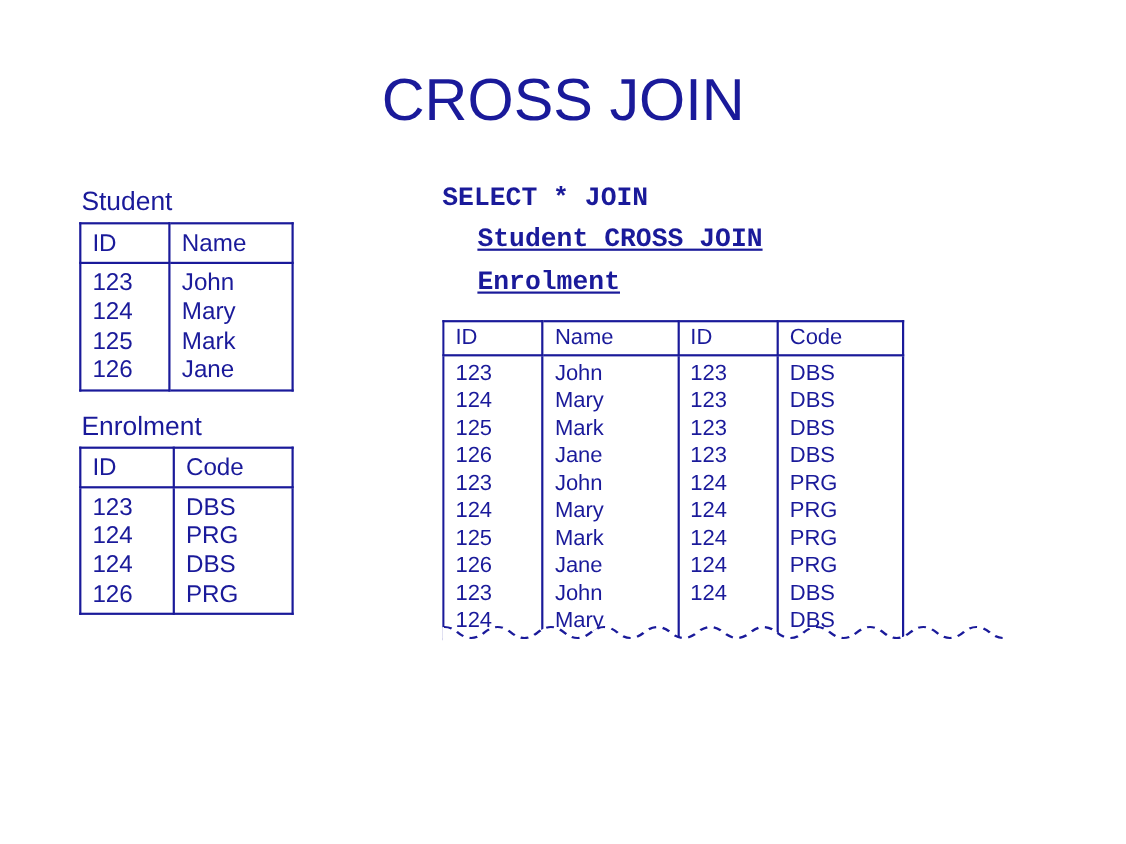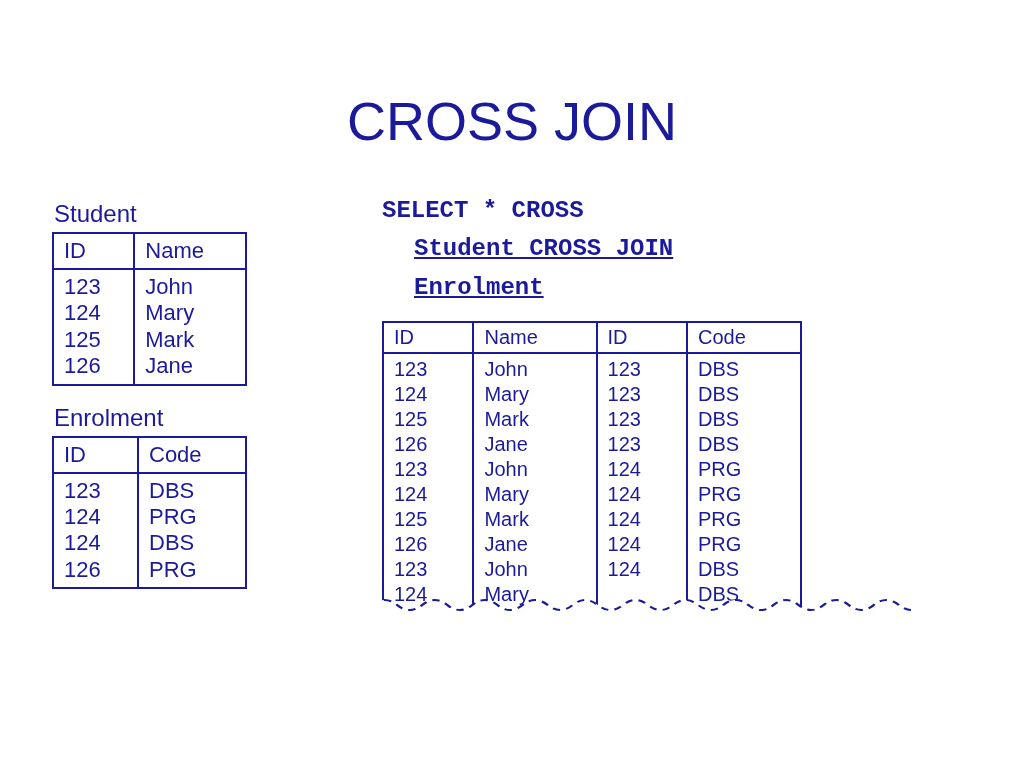--- a/index.html
+++ b/index.html
@@ -12,29 +12,29 @@
   }
   .slide {
     width: 1024px; height: 767px;
     position: relative;
     padding: 0;
   }
   .title {
     text-align: center;
     font-size: 54px;
     color: #1a1a9a;
-    margin-top: 90px;
+    margin-top: 60px;
     margin-bottom: 40px;
     font-weight: normal;
   }
   .cols {
     display: flex;
     flex-direction: row;
     align-items: flex-start;
-    padding: 0 110px 0 52px;
+    padding: 0 110px 0 72px;
     gap: 90px;
   }
   .left { width: 240px; }
   .right { flex: 1; }
   .tbl-label {
     font-size: 24px;
     color: #1a1a9a;
     margin: 8px 2px 4px 2px;
   }
   table.small {
@@ -145,21 +145,21 @@
             <div class="dataline">PRG</div>
           </td>
         </tr>
       </tbody>
         </table>
 
     </div>
 
     <div class="right">
       <div class="sql">
-        <div>SELECT * CROSS</div>
+        <div>SELECT * JOIN</div>
         <div class="ind">Student CROSS JOIN</div>
         <div class="ind">Enrolment</div>
       </div>
 
       <div class="result-wrap">
         <table class="result">
           <tbody>
               <tr>
             <th>ID</th>
             <th>Name</th>

